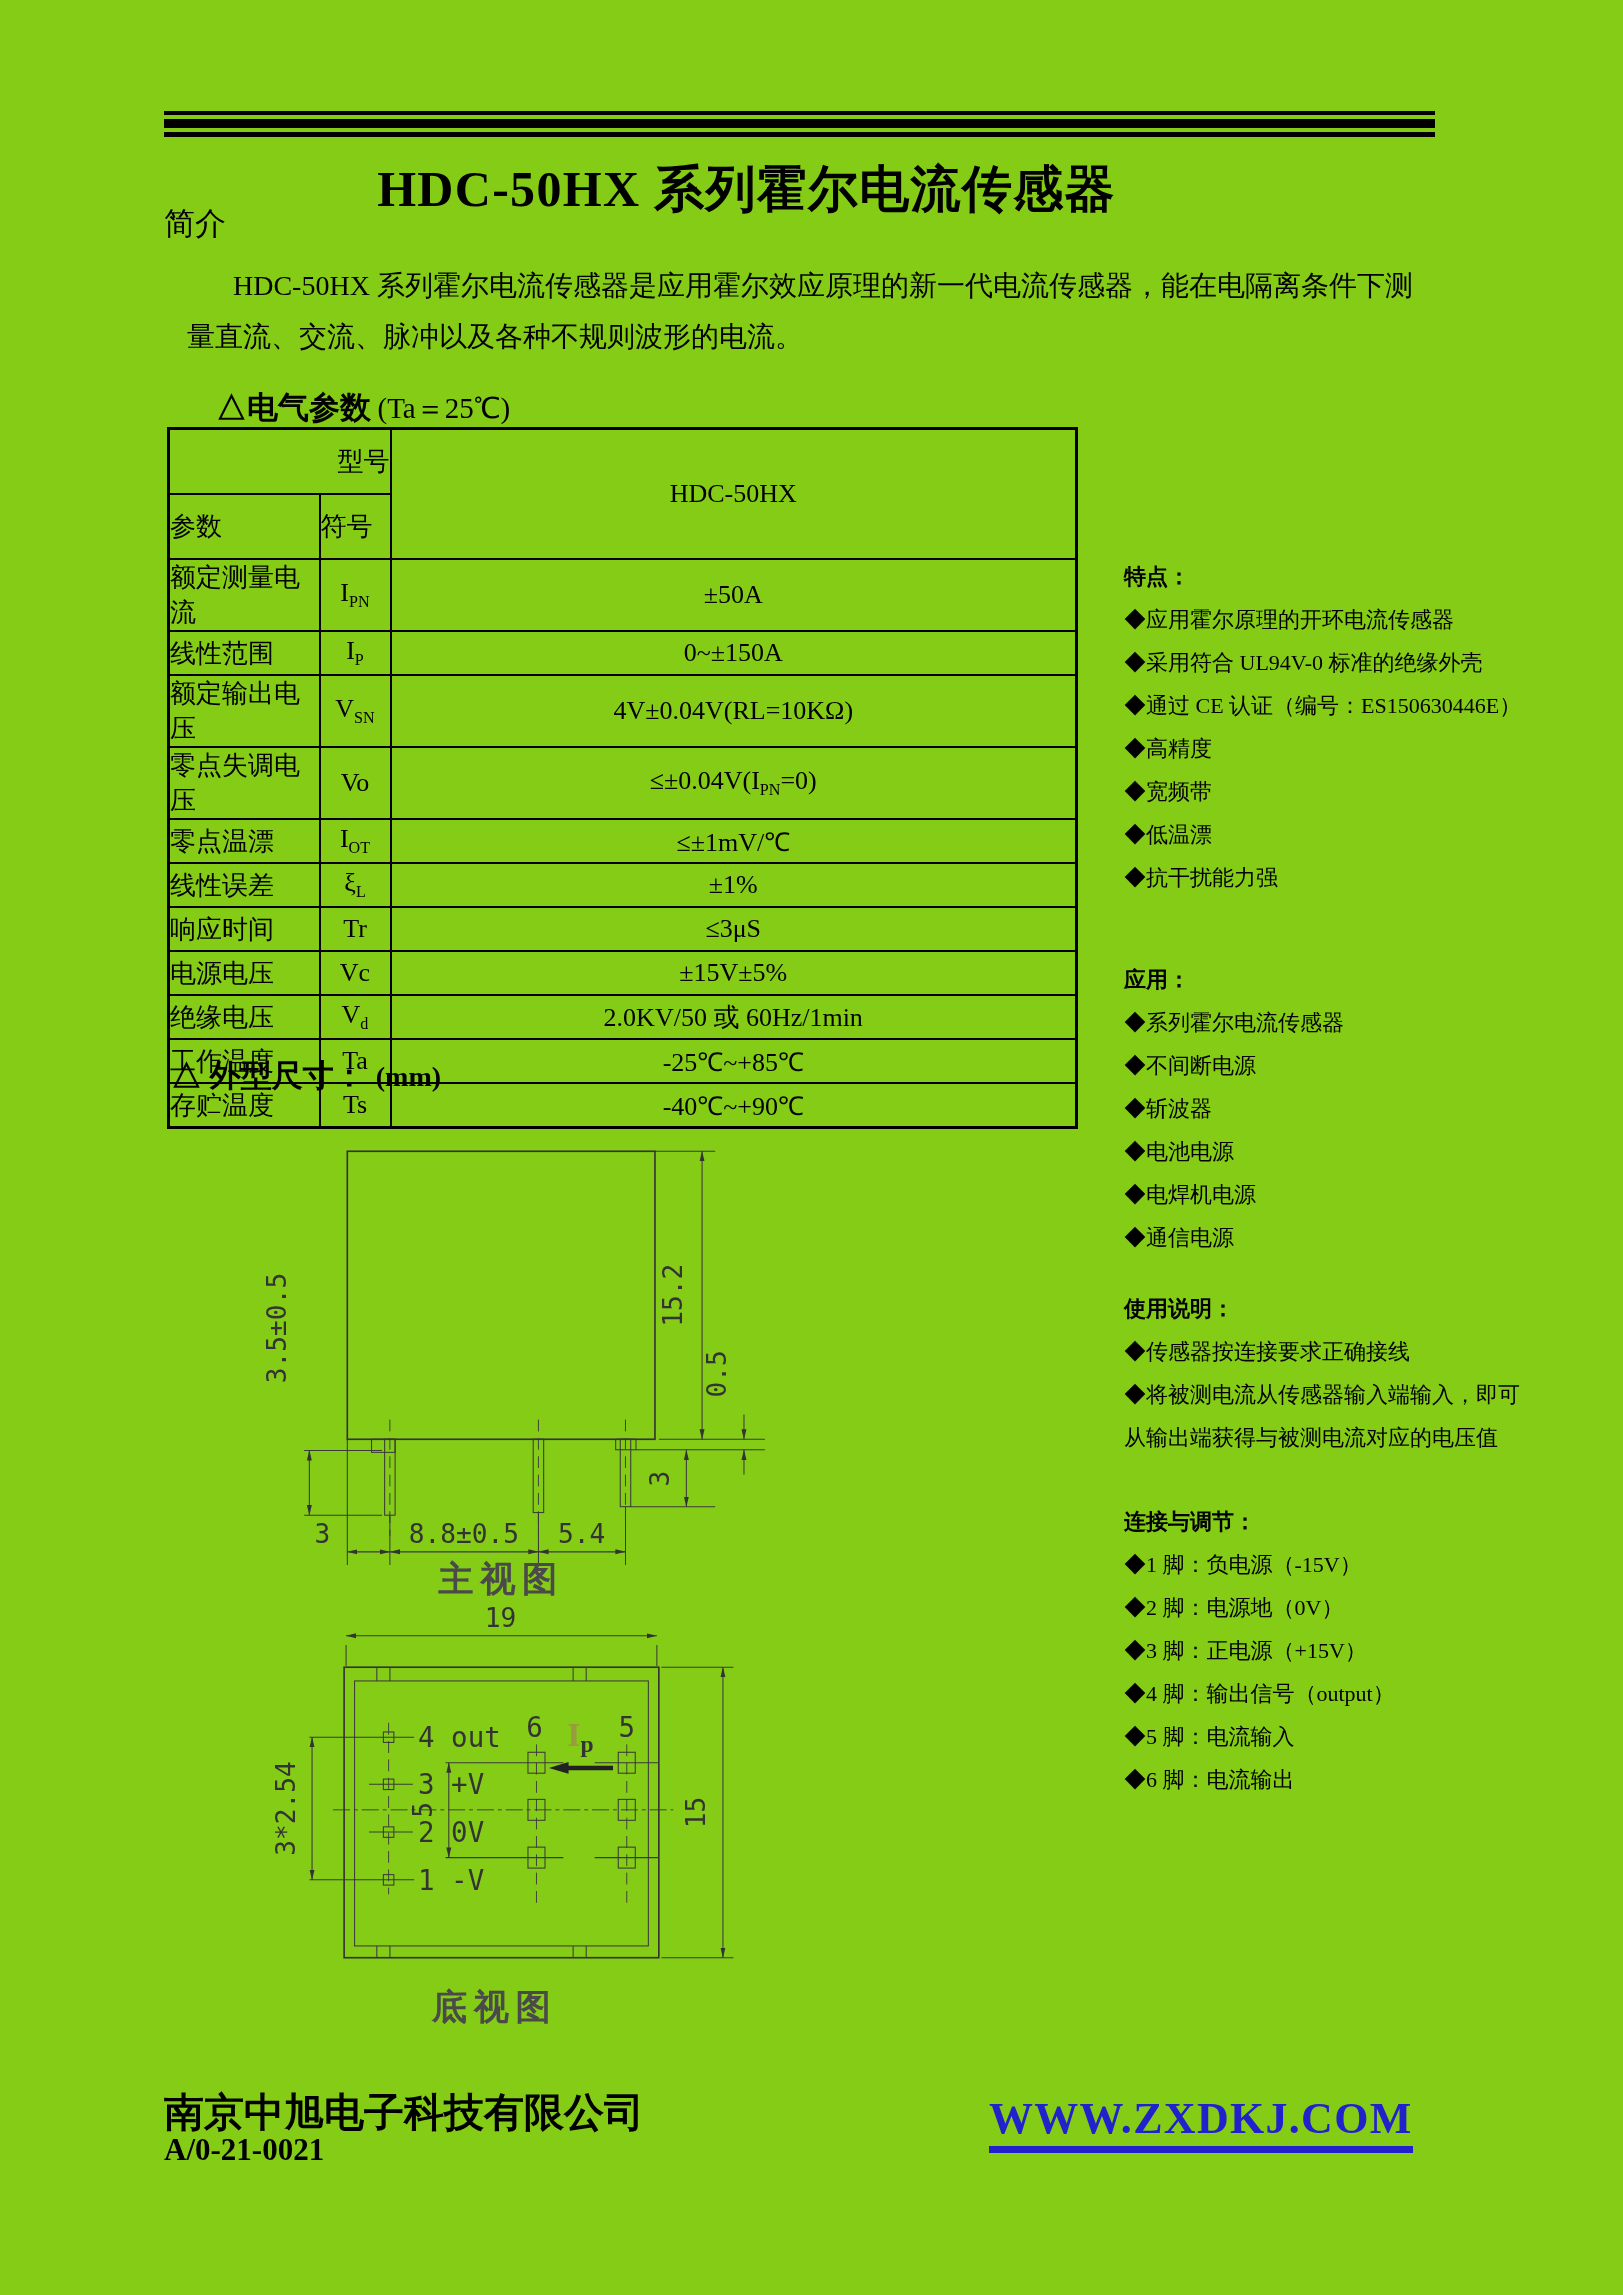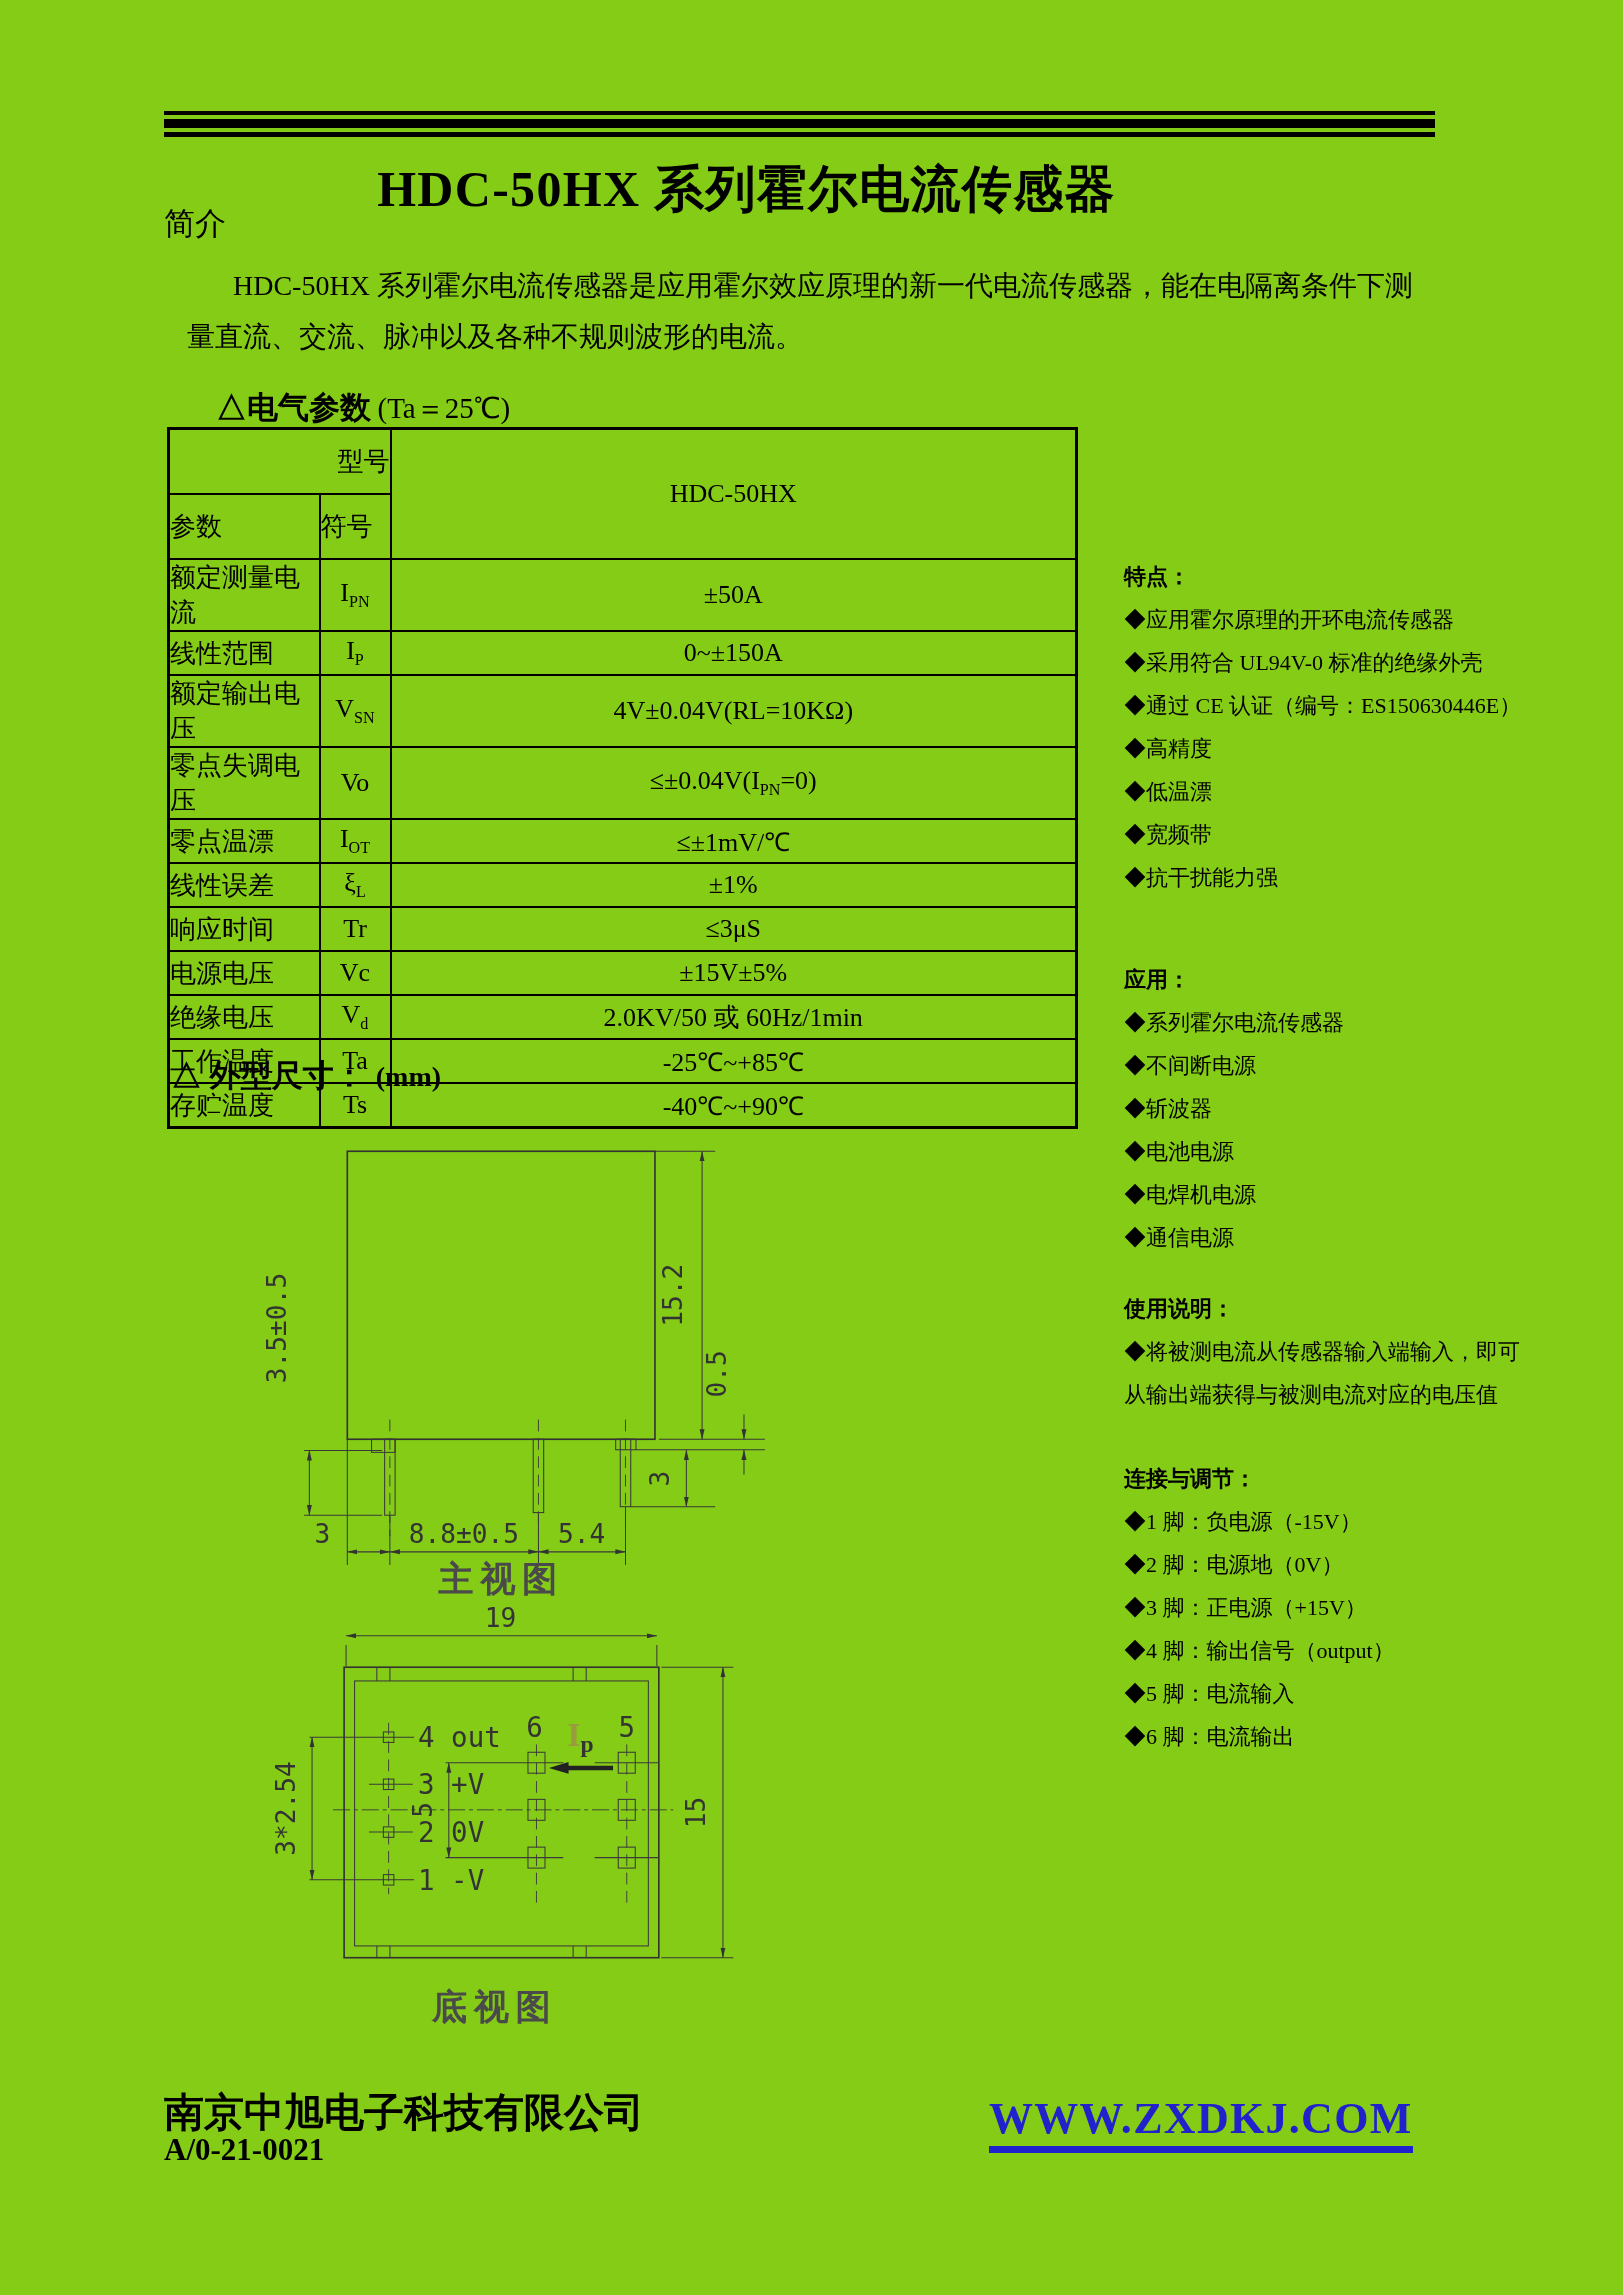--- a/index.html
+++ b/index.html
@@ -153,35 +153,36 @@
       </tbody>
   </table>
 
   <div class="sidebar">
       <div class="sb-section sb-0">
         <div class="sb-head">特点：</div>
         <div class="sb-item">◆应用霍尔原理的开环电流传感器</div>
         <div class="sb-item">◆采用符合 UL94V-0 标准的绝缘外壳</div>
         <div class="sb-item">◆通过 CE 认证（编号：ES150630446E）</div>
         <div class="sb-item">◆高精度</div>
+        <div class="sb-item">◆宽频带</div>
         <div class="sb-item">◆低温漂</div>
-        <div class="sb-item">◆宽频带</div>
         <div class="sb-item">◆抗干扰能力强</div>
       </div>
       <div class="sb-section sb-1">
         <div class="sb-head">应用：</div>
         <div class="sb-item">◆系列霍尔电流传感器</div>
         <div class="sb-item">◆不间断电源</div>
         <div class="sb-item">◆斩波器</div>
         <div class="sb-item">◆电池电源</div>
         <div class="sb-item">◆电焊机电源</div>
         <div class="sb-item">◆通信电源</div>
       </div>
       <div class="sb-section sb-2">
         <div class="sb-head">使用说明：</div>
+        <div class="sb-item">◆传感器按连接要求正确接线</div>
         <div class="sb-item">◆将被测电流从传感器输入端输入，即可从输出端获得与被测电流对应的电压值</div>
       </div>
       <div class="sb-section sb-3">
         <div class="sb-head">连接与调节：</div>
         <div class="sb-item">◆1 脚：负电源（-15V）</div>
         <div class="sb-item">◆2 脚：电源地（0V）</div>
         <div class="sb-item">◆3 脚：正电源（+15V）</div>
         <div class="sb-item">◆4 脚：输出信号（output）</div>
         <div class="sb-item">◆5 脚：电流输入</div>
         <div class="sb-item">◆6 脚：电流输出</div>

